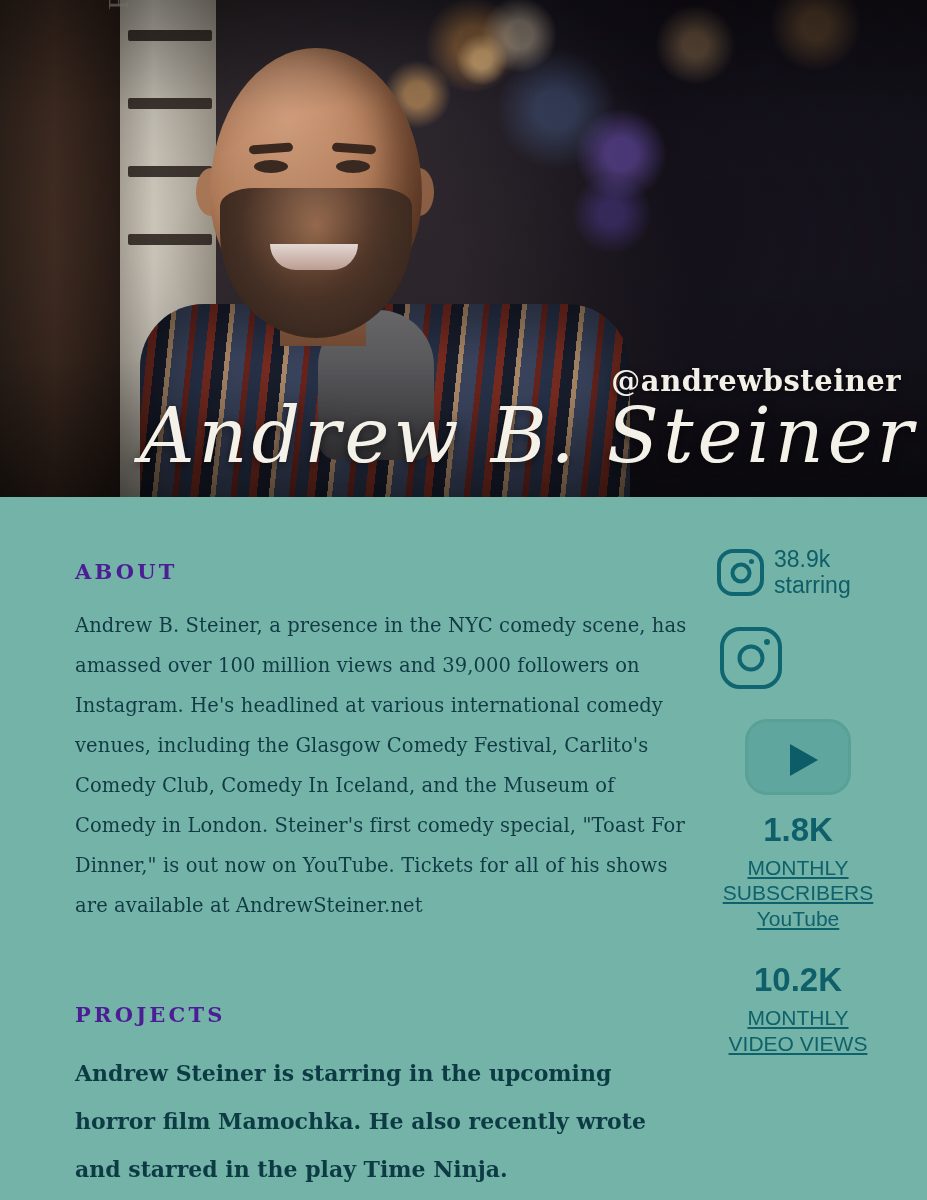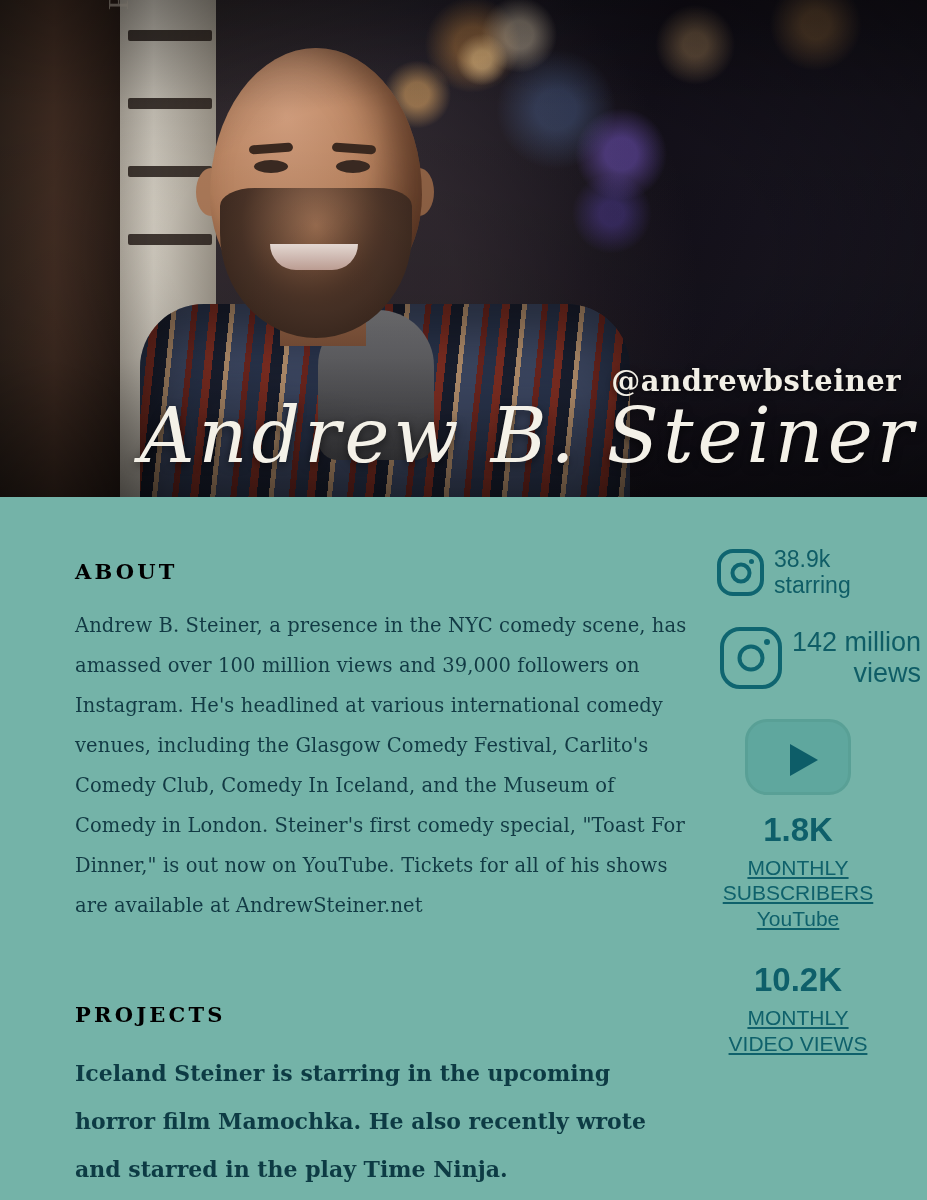--- a/index.html
+++ b/index.html
@@ -137,21 +137,21 @@
   
   .content {
     position: relative;
     width: 927px; height: 703px;
     background: #74b3a8;
   }
 
   .left-col { position: absolute; left: 75px; top: 62px; width: 615px; }
 
   h2.section {
-    color: #000000;
+    color: #4c1d95;
     font-family: "DejaVu Serif", serif;
     font-weight: 700;
     font-size: 21px;
     letter-spacing: 3.2px;
     margin-bottom: 22px;
   }
   .body-text {
     color: #123a44;
     font-family: "DejaVu Serif", serif;
     font-size: 19.5px;
@@ -261,45 +261,41 @@
 </div>
 
 <div class="content">
 
   <div class="left-col">
     <h2 class="section">ABOUT</h2>
     <div class="body-text">Andrew B. Steiner, a presence in the NYC comedy scene, has amassed over 100 million views and 39,000 followers on Instagram. He's headlined at various international comedy venues, including the Glasgow Comedy Festival, Carlito's Comedy Club, Comedy In Iceland, and the Museum of Comedy in London. Steiner's first comedy special, "Toast For Dinner," is out now on YouTube. Tickets for all of his shows are available at AndrewSteiner.net</div>
 
     <div class="projects-block">
       <h2 class="section">PROJECTS</h2>
-      <div class="projects-text">Iceland Steiner is starring in the upcoming horror film Mamochka. He also recently wrote and starred in the play Time Ninja.</div>
+      <div class="projects-text">Andrew Steiner is starring in the upcoming horror film Mamochka. He also recently wrote and starred in the play Time Ninja.</div>
     </div>
   </div>
 
   <div class="right-col">
 
     <div class="stat-row ig1">
       <div class="ig-icon small">
         <div class="lens"></div>
         <div class="dot"></div>
       </div>
       <div class="stat-text s1">
         <div>38.9k</div>
         <div>starring</div>
       </div>
     </div>
 
     <div class="stat-row ig2">
       <div class="ig-icon large">
         <div class="lens"></div>
         <div class="dot"></div>
-      </div>
-      <div class="stat-text s2">
-        <div>142 million</div>
-        <div style="text-align:right">views</div>
       </div>
     </div>
 
     <div class="yt-wrap">
       <div class="yt-icon"></div>
     </div>
 
     <div class="stat-block">
       <div class="big-num">1.8K</div>
       <div class="caption">

